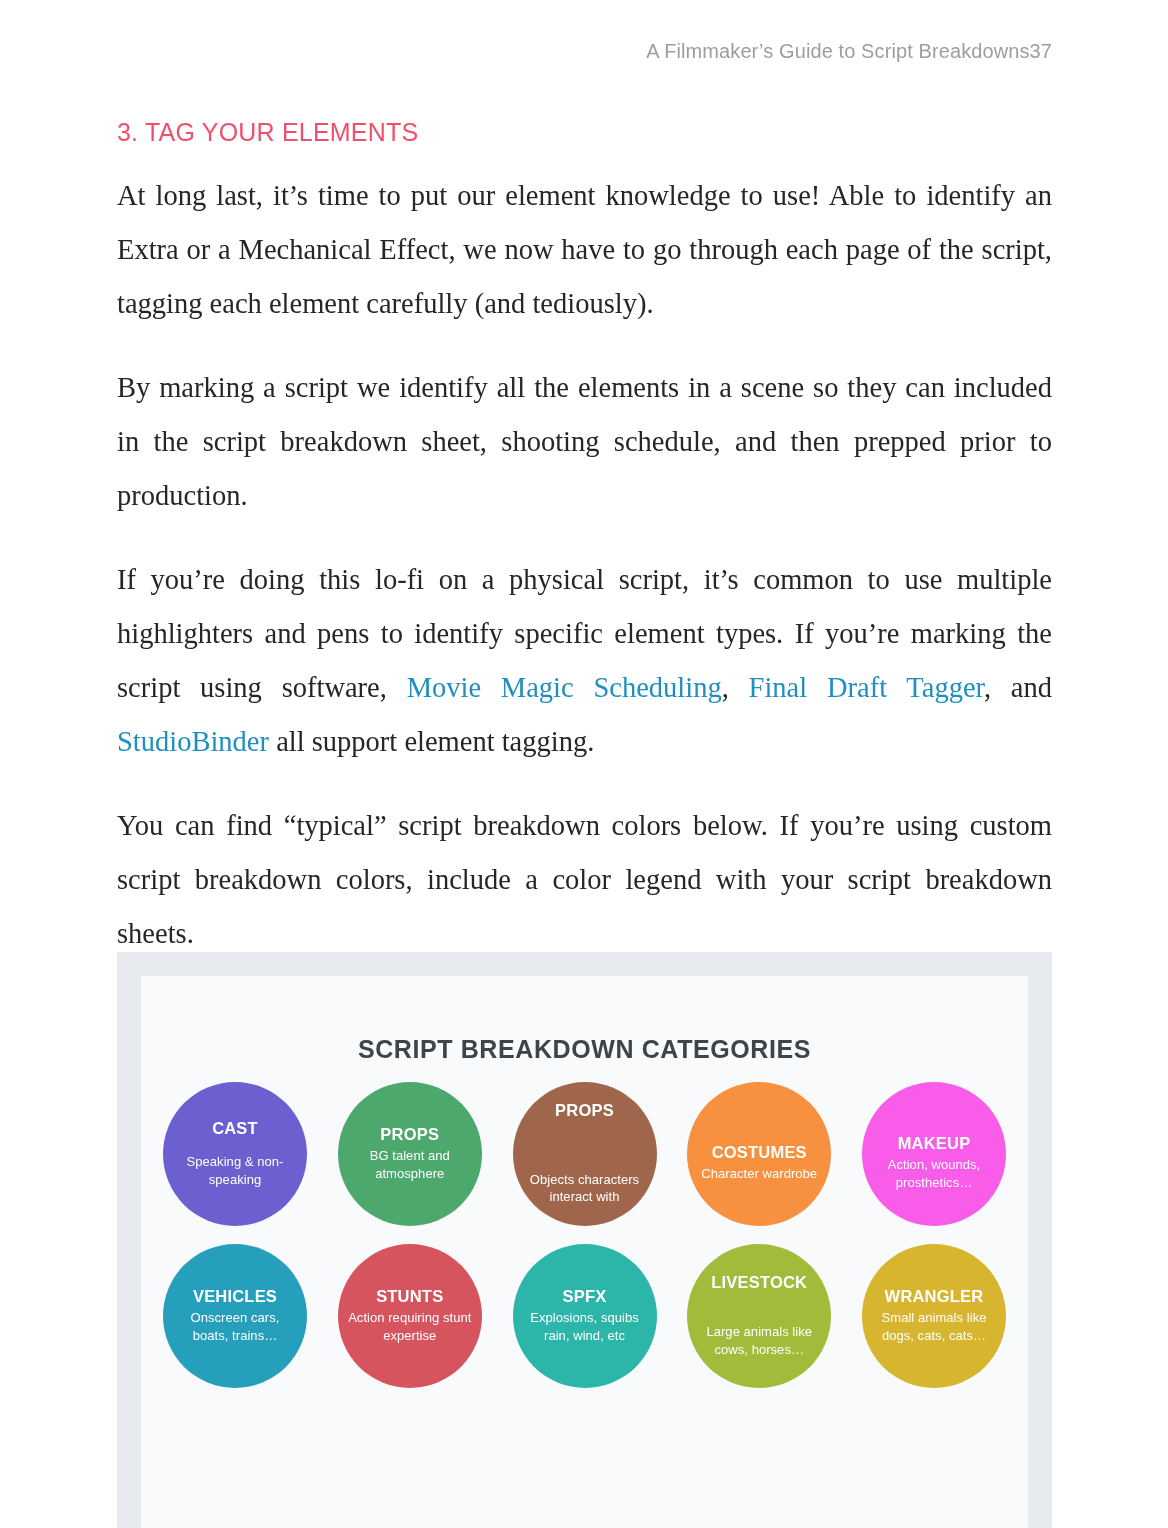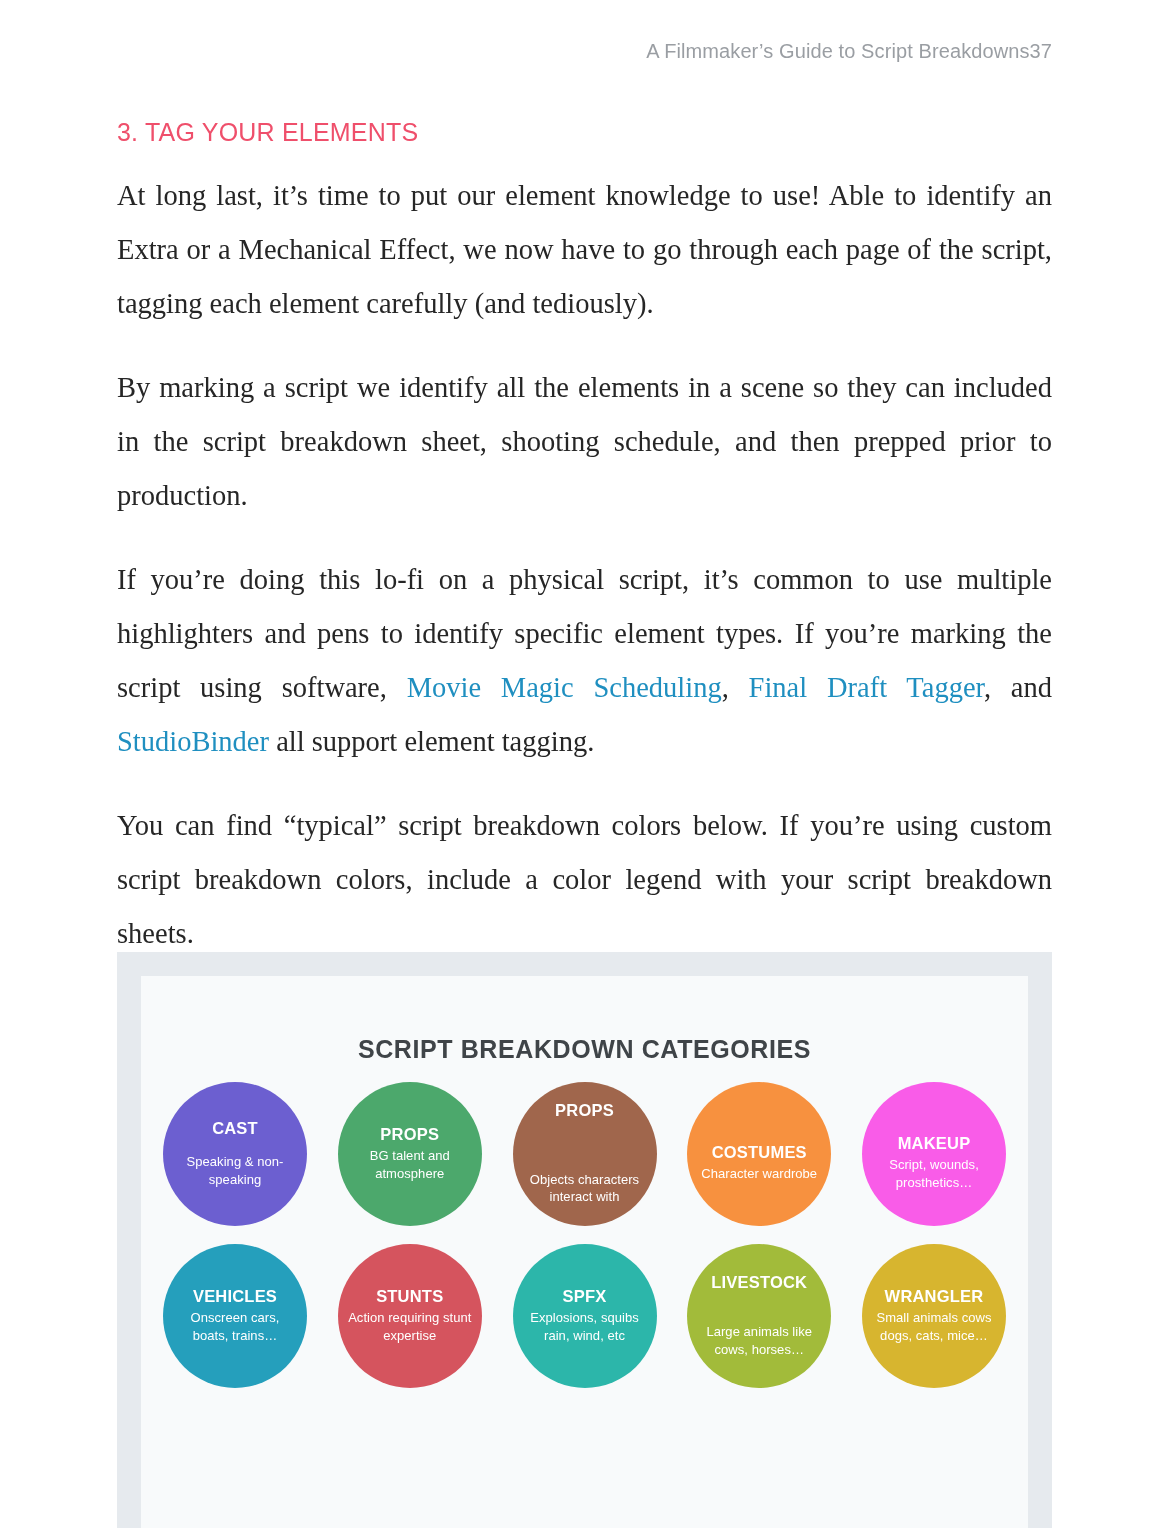--- a/index.html
+++ b/index.html
@@ -184,21 +184,21 @@
             <div class="cat-circle" style="background: rgb(160, 102, 76); gap: 47px;">
               <div class="cat-name">PROPS</div>
               <div class="cat-desc">Objects characters interact with</div>
             </div>
             <div class="cat-circle nudge-down" style="background: rgb(247, 145, 63);">
               <div class="cat-name">COSTUMES</div>
               <div class="cat-desc">Character wardrobe</div>
             </div>
             <div class="cat-circle nudge-down" style="background: rgb(249, 92, 232);">
               <div class="cat-name">MAKEUP</div>
-              <div class="cat-desc">Script, wounds, prosthetics…</div>
+              <div class="cat-desc">Action, wounds, prosthetics…</div>
             </div>
           </div>
         <div class="circle-row row-2">
             <div class="cat-circle" style="background: rgb(37, 159, 188);">
               <div class="cat-name">VEHICLES</div>
               <div class="cat-desc">Onscreen cars, boats, trains…</div>
             </div>
             <div class="cat-circle" style="background: rgb(213, 84, 94);">
               <div class="cat-name">STUNTS</div>
               <div class="cat-desc">Action requiring stunt expertise</div>
@@ -206,21 +206,21 @@
             <div class="cat-circle" style="background: rgb(44, 182, 170);">
               <div class="cat-name">SPFX</div>
               <div class="cat-desc">Explosions, squibs rain, wind, etc</div>
             </div>
             <div class="cat-circle" style="background: rgb(162, 187, 58); gap: 28px;">
               <div class="cat-name">LIVESTOCK</div>
               <div class="cat-desc">Large animals like cows, horses…</div>
             </div>
             <div class="cat-circle" style="background: rgb(215, 181, 47);">
               <div class="cat-name">WRANGLER</div>
-              <div class="cat-desc">Small animals cows dogs, cats, mice…</div>
+              <div class="cat-desc">Small animals like dogs, cats, cats…</div>
             </div>
           </div>
       </div>
 
     </div>
   </div>
 
 </div>
 
 </body></html>

